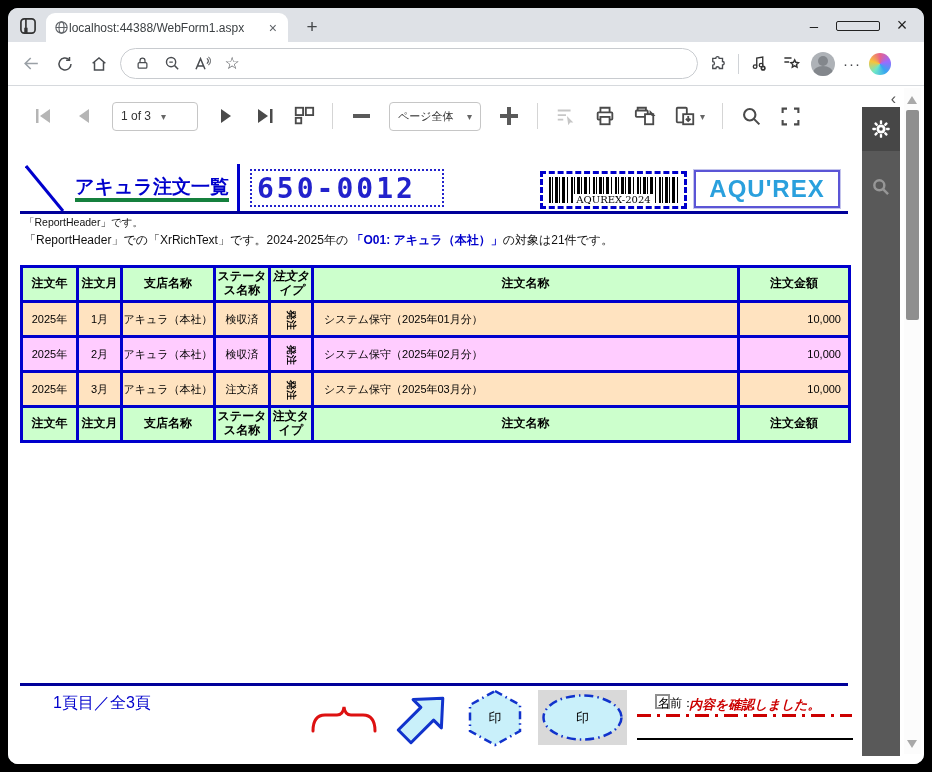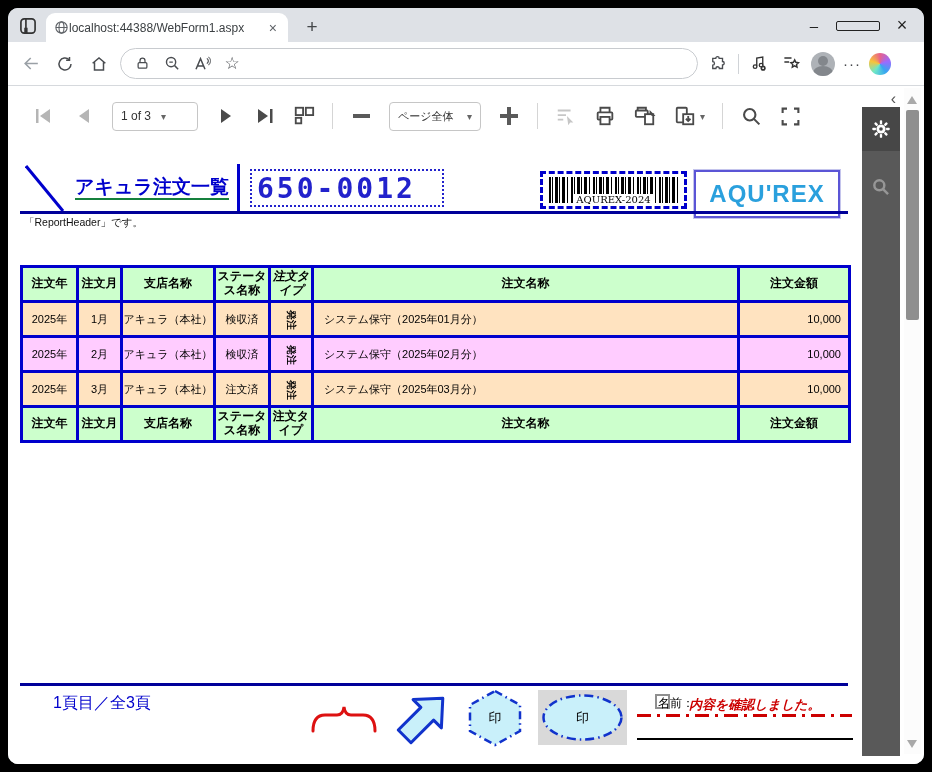--- a/index.html
+++ b/index.html
@@ -59,36 +59,36 @@
   .search-tile { height:44px; display:flex; align-items:center; justify-content:center; margin-top:14px; }
   .scrollbar { position:absolute; right:3px; top:2px; bottom:10px; width:17px; background:#fcfcfc; }
   .sb-up { position:absolute; top:8px; left:3px; border-left:5.5px solid transparent; border-right:5.5px solid transparent; border-bottom:8px solid #a9a9a9; }
   .sb-thumb { position:absolute; top:22px; left:2px; width:13px; height:210px; background:#8f8f8f; border-radius:2px; }
   .sb-down { position:absolute; bottom:6px; left:3px; border-left:5.5px solid transparent; border-right:5.5px solid transparent; border-top:8px solid #a9a9a9; }
 
   
   .rep-diag { position:absolute; left:17px; top:79px; }
   .rep-title { position:absolute; left:58px; top:88px; width:172px; text-align:center;
                font-size:19px; font-weight:bold; color:#0000cc; }
-  .rep-title span { border-bottom:2px solid #15803d; padding-bottom:1px; }
+  .rep-title span { border-bottom:4px solid #15803d; padding-bottom:1px; }
   .rep-vline { position:absolute; left:229px; top:78px; width:3px; height:48px; background:#0000cc; }
   .rep-postal { position:absolute; left:242px; top:83px; width:194px; height:38px;
                 border:2px dotted #2222cc; display:flex; align-items:center;
                 font-family:"DejaVu Sans Mono","Liberation Mono",monospace; font-weight:bold;
                 font-size:28px; color:#2222cc; letter-spacing:3px; padding-left:5px; }
   .rep-barcode { position:absolute; left:532px; top:85px; width:147px; height:38px;
                  border:3px dashed #0000cc; background:#fff; padding:3px 6px; }
   .bars { position:relative; height:100%;
           background:repeating-linear-gradient(90deg,#000 0 2px,#fff 2px 3px,#000 3px 4px,#fff 4px 6px,
           #000 6px 9px,#fff 9px 10px,#000 10px 11px,#fff 11px 13px,#000 13px 16px,#fff 16px 18px,
           #000 18px 19px,#fff 19px 22px); }
   .bars-label { position:absolute; left:50%; bottom:-2px; transform:translateX(-50%);
                 font-family:"DejaVu Serif","Liberation Serif",serif; 
                 font-size:10px; color:#000; background:#fff; padding:0 3px; white-space:nowrap; }
-  .rep-logo { position:absolute; left:686px; top:84px; width:146px; height:48px;
+  .rep-logo { position:absolute; left:686px; top:84px; width:146px; height:38px;
               border:2px solid #5b55d6; box-shadow:0 0 0 1px #c4c4ec; background:#fff;
               display:flex; align-items:center; justify-content:center;
               font-size:24px; font-weight:bold; color:#2aa0dd; letter-spacing:1px; }
   .rep-hline { position:absolute; left:12px; top:125px; width:828px; height:3px; background:#000099; }
   .rep-line1 { position:absolute; left:16px; top:130px; font-size:10.5px; color:#111; }
   .rep-line2 { position:absolute; left:16px; top:146px; font-size:12px; color:#111; white-space:nowrap; }
   .rep-line2 b { color:#0000cc; }
 
   
   .rep-table { position:absolute; left:12px; top:179px; border-collapse:collapse; table-layout:fixed; width:828px; }
@@ -319,20 +319,21 @@
     <div class="rep-postal">650-0012</div>
     <div class="rep-barcode">
       <div class="bars">
         <span class="bars-label">AQUREX-2024</span>
       </div>
     </div>
     <div class="rep-logo">AQU'REX</div>
     <div class="rep-hline"></div>
 
     <div class="rep-line1">「ReportHeader」です。</div>
+    <div class="rep-line2"><span>「ReportHeader」での「XrRichText」です。2024-2025年の </span><b>「O01: アキュラ（本社）」</b><span>の対象は21件です。</span></div>
 
     <table class="rep-table">
       <colgroup>
             <col style="width:56px">
             <col style="width:44px">
             <col style="width:93px">
             <col style="width:55px">
             <col style="width:43px">
             <col style="width:426px">
             <col style="width:111px">

